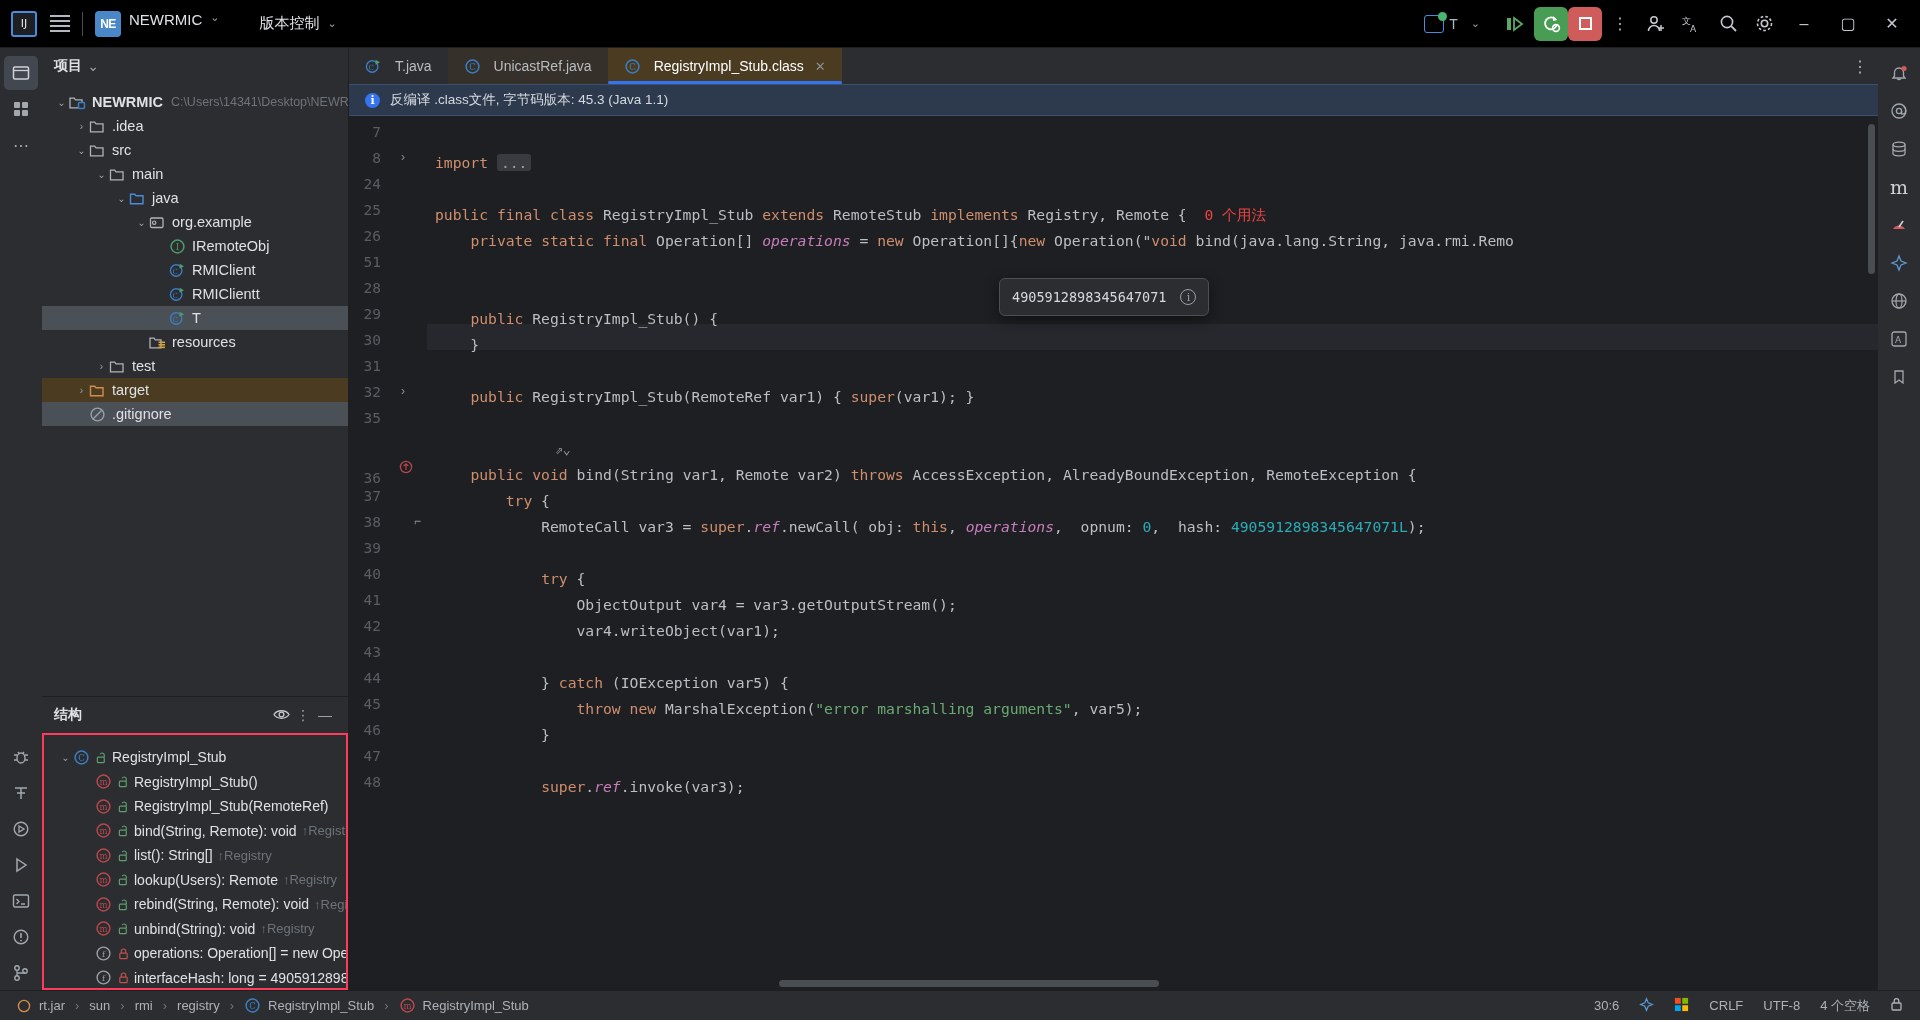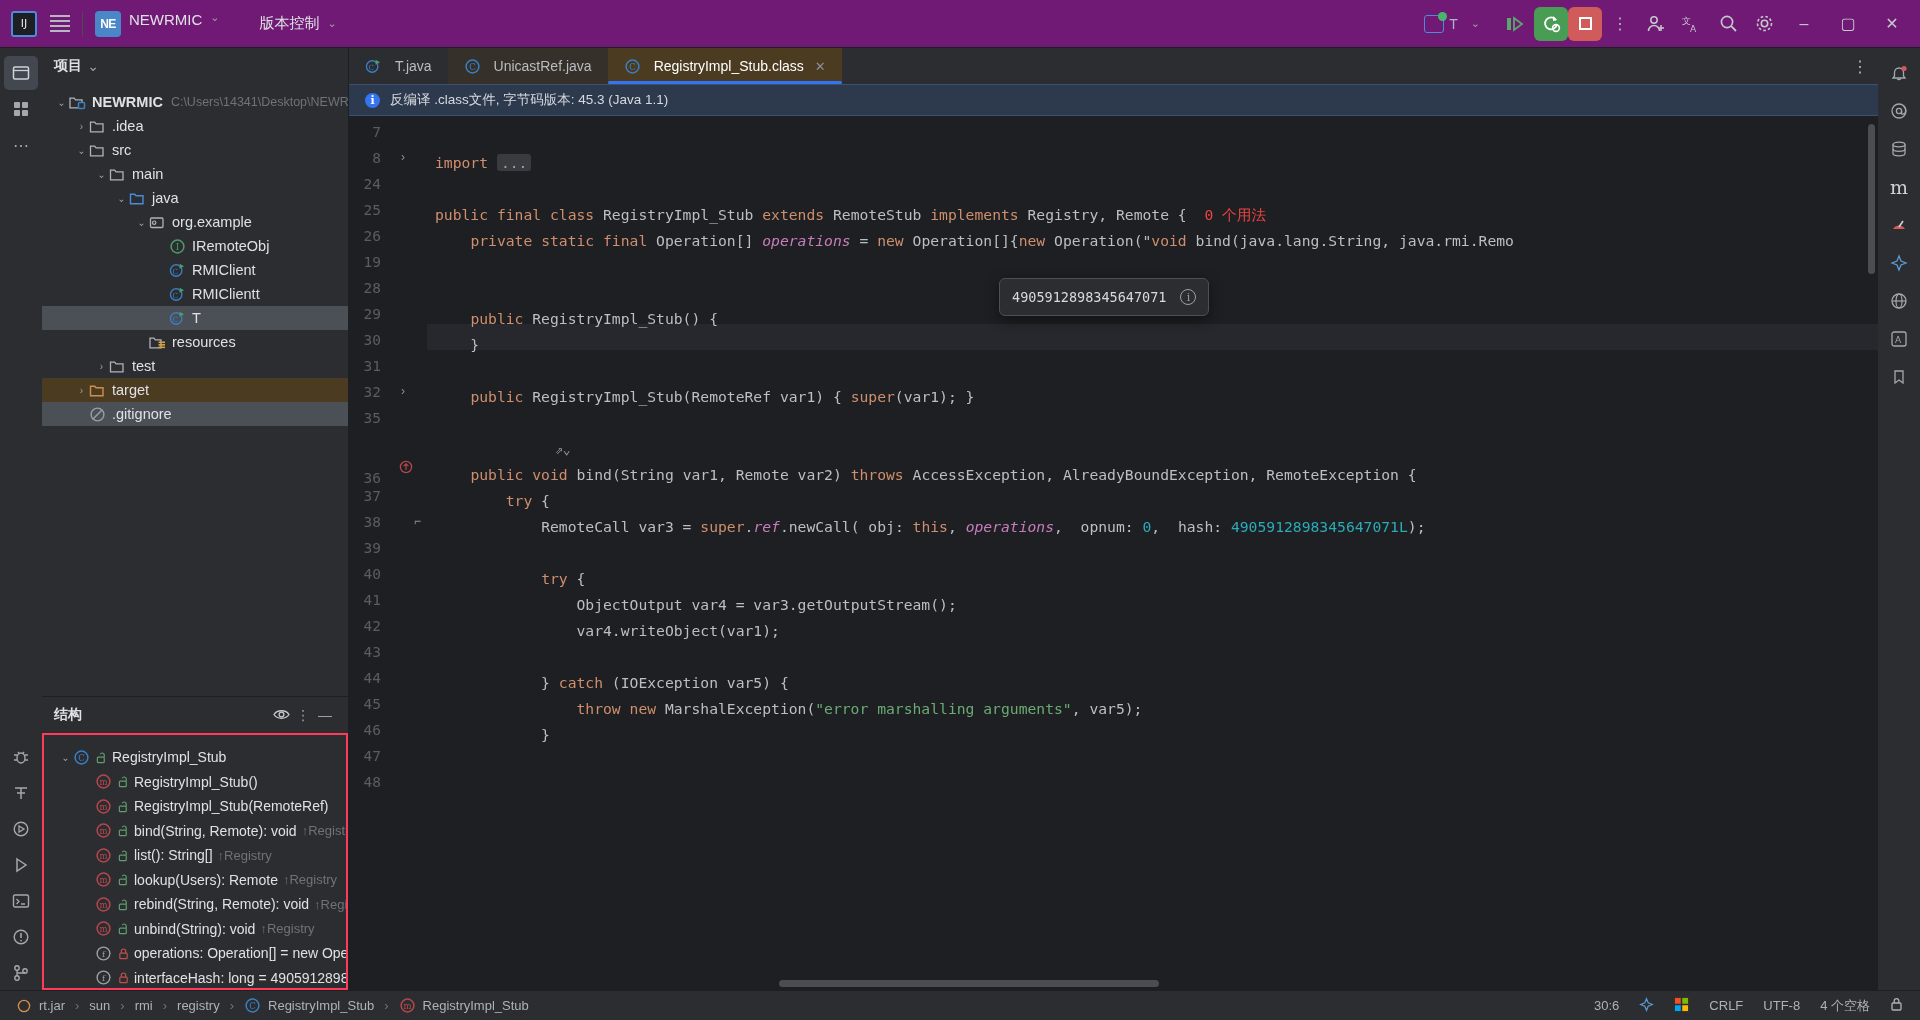--- a/index.html
+++ b/index.html
@@ -2,21 +2,21 @@
 <html><head>
 <meta charset="utf-8">
 <style>
   * { box-sizing: border-box; margin:0; padding:0; }
   html,body{ width:1920px; height:1020px; overflow:hidden; background:#2b2d30;
     font-family:"Liberation Sans", sans-serif; color:#dfe1e5; }
 
   .app { position:relative; width:1920px; height:1020px; display:flex; flex-direction:column; }
 
   
-  .titlebar { height:48px; background:#701a75; display:flex; align-items:center;
+  .titlebar { height:48px; background:#000000; display:flex; align-items:center;
     padding:0 6px; flex:0 0 48px; border-bottom:1px solid #1e1f22; }
   .tb-icon { width:36px; height:36px; display:flex; align-items:center; justify-content:center;
     color:#b4b8bf; border-radius:5px; cursor:pointer; flex:0 0 auto;}
   .ij-logo { width:26px;height:26px;border:2px solid #4a8bdc;border-radius:3px;
     display:flex;align-items:center;justify-content:center;font-size:11px;color:#e6e8eb;
     font-family:"DejaVu Sans", sans-serif; background:#1e1f22;}
   .burger span{display:block;width:20px;height:2px;background:#b4b8bf;margin:3px 0;}
   .proj-badge{ width:26px;height:26px;background:#4a87c9;border-radius:4px;color:#fff;
     font-size:12px;font-weight:bold;display:flex;align-items:center;justify-content:center;
     margin-right:8px;letter-spacing:-0.5px;}
@@ -692,21 +692,21 @@
         <div>反编译 .class文件, 字节码版本: 45.3 (Java 1.1)</div>
       </div>
 
       <div class="codewrap">
         <div class="gutter" id="gutter">
             <div class="ln" style="top: 8px;">7</div>
             <div class="ln" style="top: 34px;">8</div>
             <div class="ln" style="top: 60px;">24</div>
             <div class="ln" style="top: 86px;">25</div>
             <div class="ln" style="top: 112px;">26</div>
-            <div class="ln" style="top: 138px;">19</div>
+            <div class="ln" style="top: 138px;">51</div>
             <div class="ln" style="top: 164px;">28</div>
             <div class="ln" style="top: 190px;">29</div>
             <div class="ln" style="top: 216px;">30</div>
             <div class="ln" style="top: 242px;">31</div>
             <div class="ln" style="top: 268px;">32</div>
             <div class="ln" style="top: 294px;">35</div>
             <div class="ln" style="top: 354px;">36</div>
             <div class="ln" style="top: 372px;">37</div>
             <div class="ln" style="top: 398px;">38</div>
             <div class="ln" style="top: 424px;">39</div>
@@ -745,20 +745,21 @@
             <div class="cl" style="top: 372px; padding-left: 8px;">        <span class="k">try</span> {</div>
             <div class="cl" style="top: 398px; padding-left: 8px;">            <span class="t">RemoteCall</span> <span class="t">var3</span> = <span class="k">super</span>.<span class="f"><i>ref</i></span>.<span class="t">newCall</span>( <span class="t">obj</span>: <span class="k">this</span>, <span class="f"><i>operations</i></span>,  <span class="t">opnum</span>: <span class="n">0</span>,  <span class="t">hash</span>: <span class="n">4905912898345647071L</span>);</div>
             <div class="cl" style="top: 424px; padding-left: 8px;"></div>
             <div class="cl" style="top: 450px; padding-left: 8px;">            <span class="k">try</span> {</div>
             <div class="cl" style="top: 476px; padding-left: 8px;">                <span class="t">ObjectOutput</span> <span class="t">var4</span> = <span class="t">var3</span>.<span class="t">getOutputStream</span>();</div>
             <div class="cl" style="top: 502px; padding-left: 8px;">                <span class="t">var4</span>.<span class="t">writeObject</span>(<span class="t">var1</span>);</div>
             <div class="cl" style="top: 554px; padding-left: 8px;">            } <span class="k">catch</span> (<span class="t">IOException</span> <span class="t">var5</span>) {</div>
             <div class="cl" style="top: 580px; padding-left: 8px;">                <span class="k">throw</span> <span class="k">new</span> <span class="t">MarshalException</span>(<span class="s">"error marshalling arguments"</span>, <span class="t">var5</span>);</div>
             <div class="cl" style="top: 606px; padding-left: 8px;">            }</div>
             <div class="cl" style="top: 632px; padding-left: 8px;"></div>
+            <div class="cl" style="top: 658px; padding-left: 8px;">            <span class="k">super</span>.<span class="f"><i>ref</i></span>.<span class="t">invoke</span>(<span class="t">var3</span>);</div>
             <div class="cl" style="top: 320px; padding-left: 128px;"><span style="color:#9aa0a6;font-size:13px;">⇗⌄</span></div>
           </div>
         <div class="vscroll"></div>
         <div class="hscroll"></div>
         <div class="tooltip" id="hash-tooltip" style="left:650px;top:162px;">
           <span>4905912898345647071</span>
           <span class="tt-i">i</span>
         </div>
       </div>
     </div>

